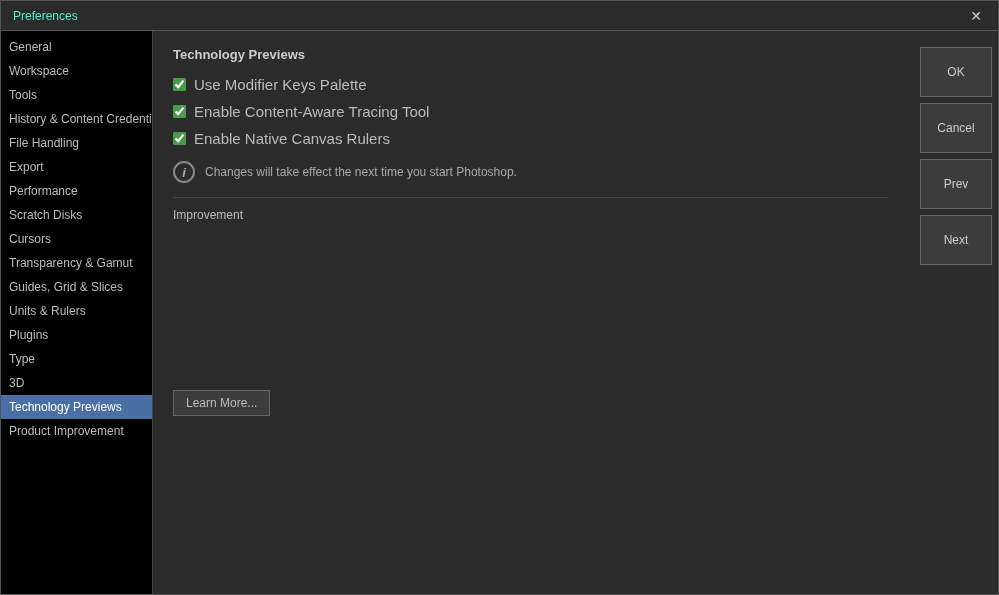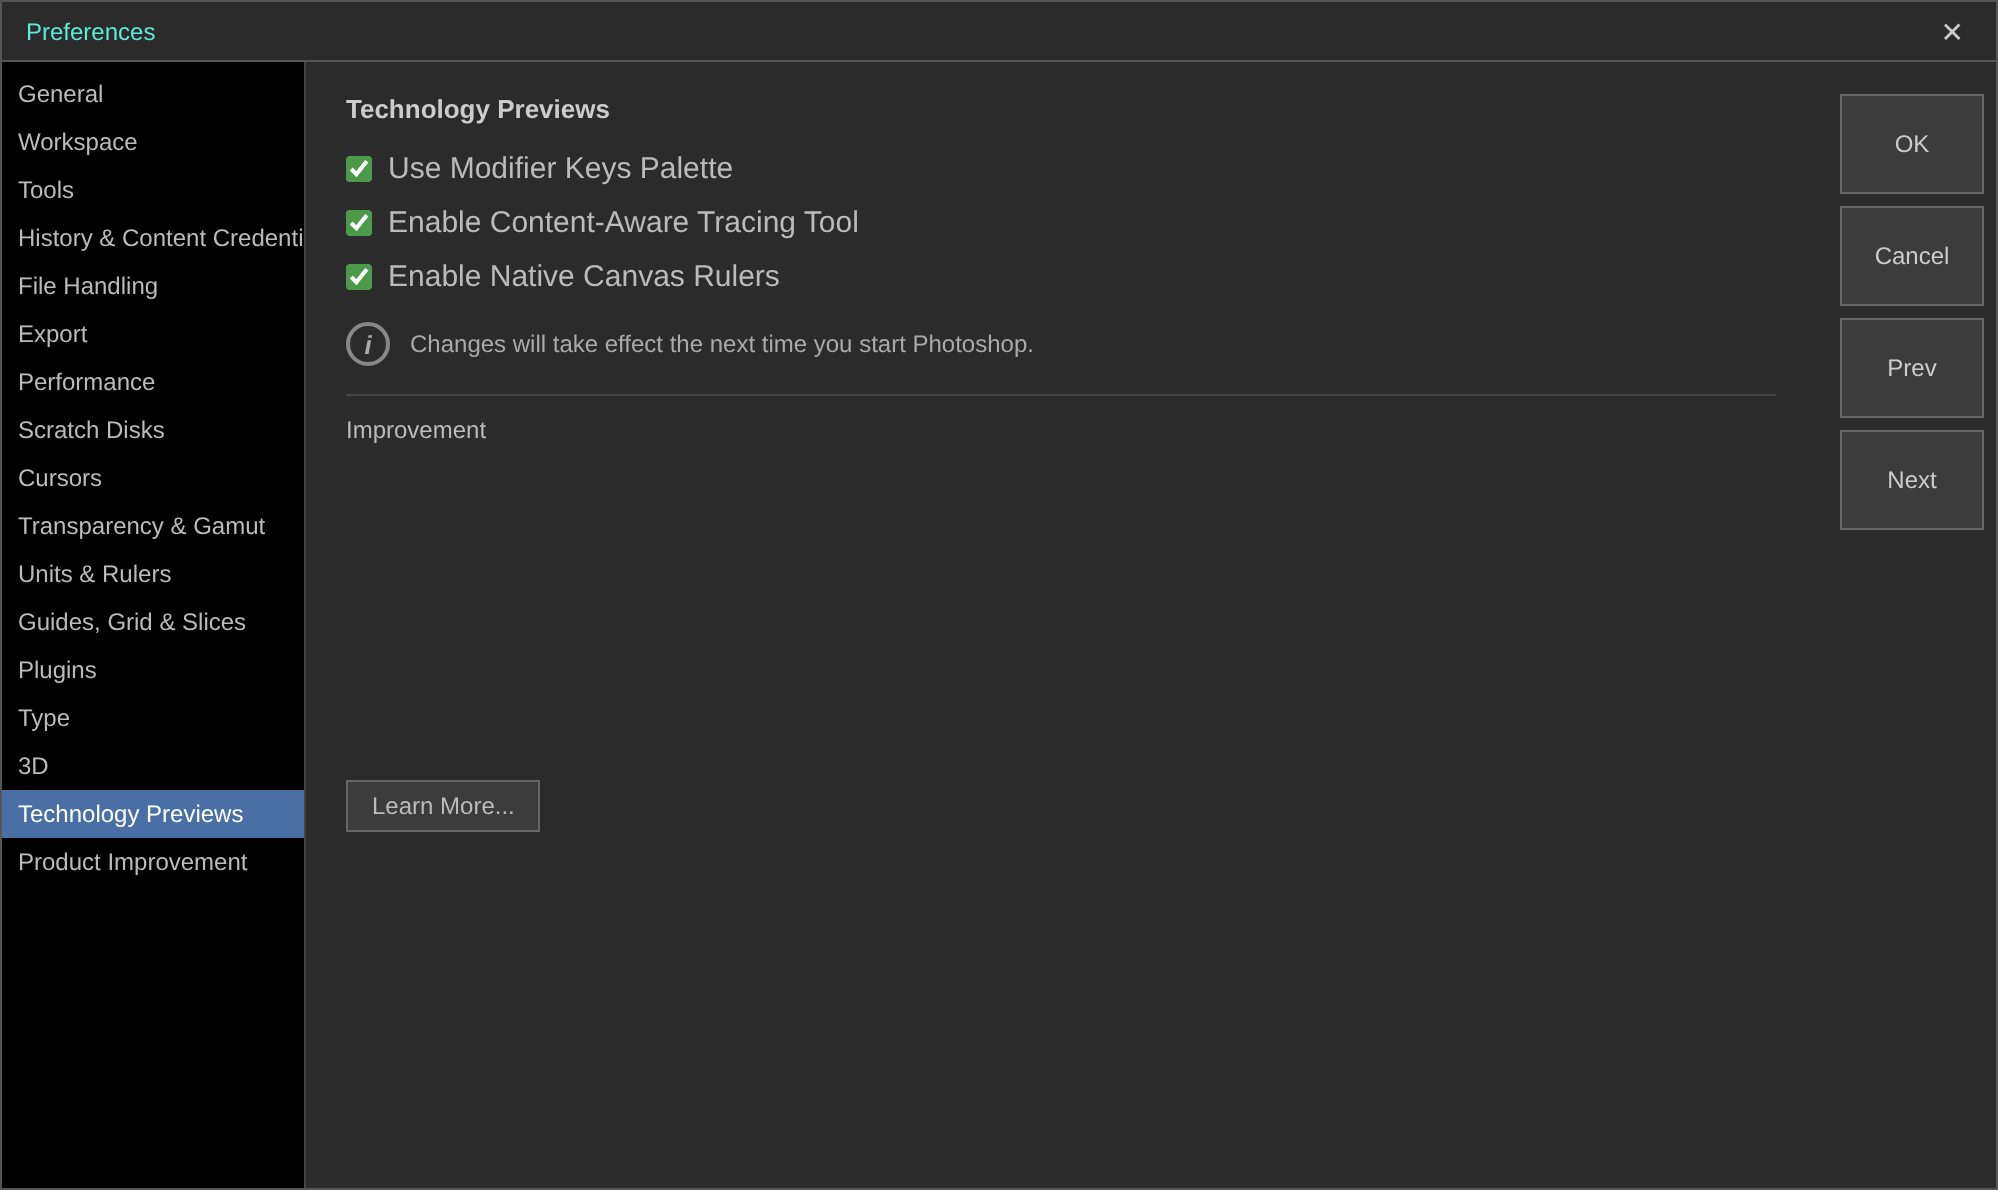--- a/index.html
+++ b/index.html
@@ -189,22 +189,22 @@
     <div class="sidebar-item">General</div>
         <div class="sidebar-item">Workspace</div>
         <div class="sidebar-item">Tools</div>
         <div class="sidebar-item">History &amp; Content Credentials</div>
         <div class="sidebar-item">File Handling</div>
         <div class="sidebar-item">Export</div>
         <div class="sidebar-item">Performance</div>
         <div class="sidebar-item">Scratch Disks</div>
         <div class="sidebar-item">Cursors</div>
         <div class="sidebar-item">Transparency &amp; Gamut</div>
+        <div class="sidebar-item">Guides, Grid &amp; Slices</div>
         <div class="sidebar-item">Units &amp; Rulers</div>
-        <div class="sidebar-item">Guides, Grid &amp; Slices</div>
         <div class="sidebar-item">Plugins</div>
         <div class="sidebar-item">Type</div>
         <div class="sidebar-item">3D</div>
         <div class="sidebar-item active">Technology Previews</div>
         <div class="sidebar-item">Product Improvement</div>
       </div>
     <div class="main-content">
       <div class="content-area">
         <div class="section-title">Technology Previews</div>
 

